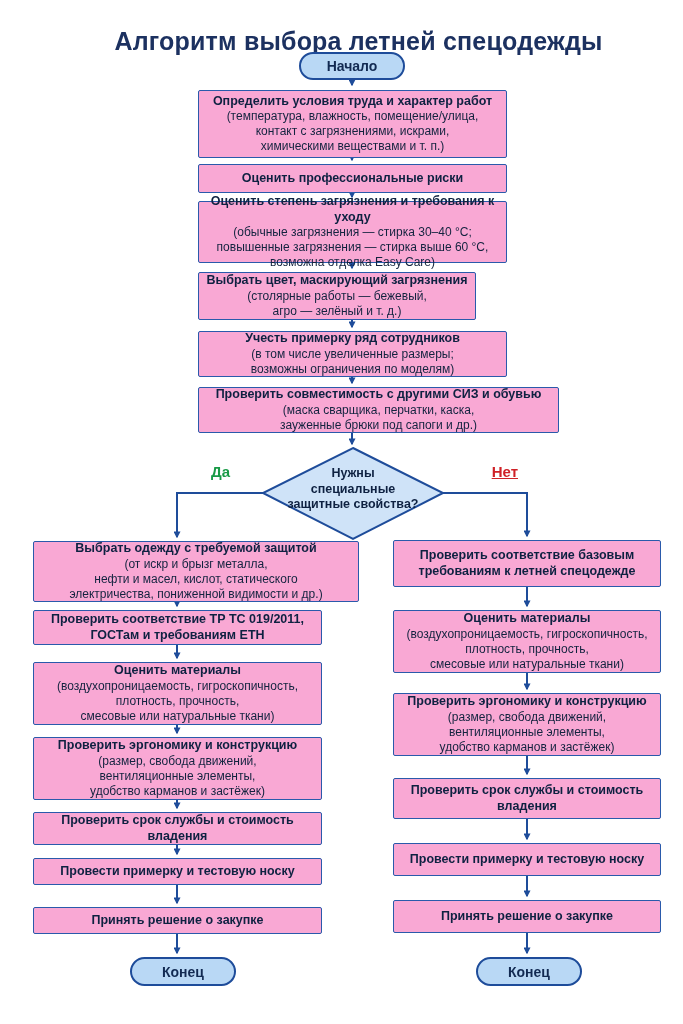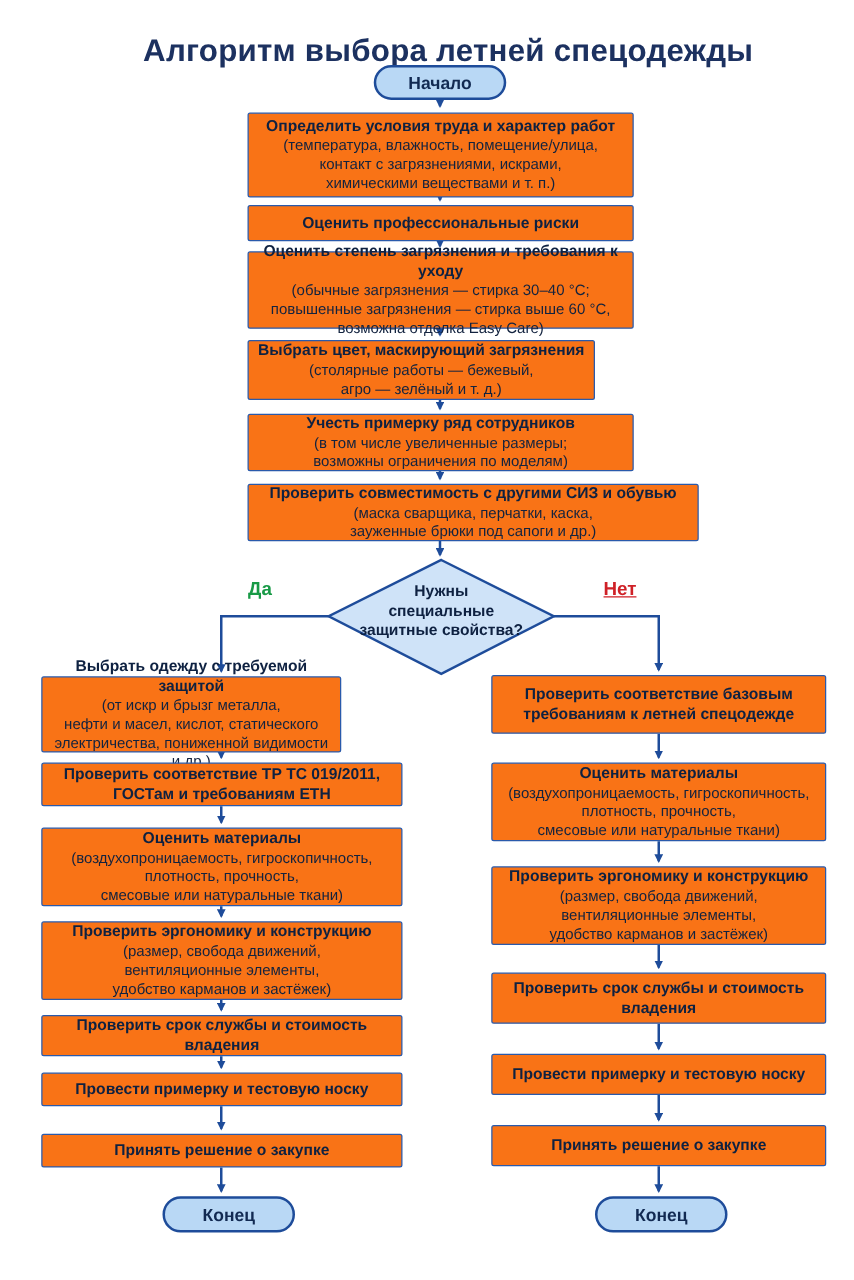--- a/index.html
+++ b/index.html
@@ -8,37 +8,37 @@
     font-family:"Liberation Sans",sans-serif;overflow:hidden;
   }
   .diagram-title{
     position:absolute;left:0;top:10px;width:683px;margin:17px;
     text-align:center;font-size:25px;font-weight:bold;color:#1c3160;
     letter-spacing:0.2px;
   }
   svg.wires{position:absolute;left:0;top:0;width:683px;height:1024px;pointer-events:none;}
   .node{
     position:absolute;box-sizing:border-box;
-    background:#f97316;border:1.6px solid #2a5aab;border-radius:2px;
+    background:#f9a8d4;border:1.6px solid #2a5aab;border-radius:2px;
     display:flex;flex-direction:column;justify-content:center;align-items:center;
     text-align:center;padding:2px 6px;
   }
   .node-title{font-size:12.5px;line-height:15.5px;font-weight:bold;color:#0e2141;white-space:pre-line;}
   .node-detail{font-size:12px;line-height:15px;color:#13233f;white-space:pre-line;}
   .pill{
     position:absolute;box-sizing:border-box;
     background:#b9d8f5;border:2px solid #1e4c9a;border-radius:15px;
     display:flex;justify-content:center;align-items:center;text-align:center;
   }
   .pill span{font-size:14px;font-weight:bold;color:#122a52;}
   .diamond-label{
     position:absolute;left:273px;top:466px;width:160px;text-align:center;
     font-size:12.5px;line-height:15.5px;font-weight:bold;color:#0e2141;white-space:pre-line;
   }
-  .branch-label{position:absolute;top:463px;width:44px;text-align:center;font-size:15px;font-weight:bold;}
+  .branch-label{position:absolute;top:463px;width:44px;text-align:right;font-size:15px;font-weight:bold;}
   .branch-label.yes{left:186px;color:#189a46;}
   .branch-label.no{left:474px;color:#cf2127;text-decoration:underline;}
 </style>
 </head>
 <body>
 
 <div class="canvas">
 
   <h1 class="diagram-title">Алгоритм выбора летней спецодежды</h1>
 
@@ -113,21 +113,21 @@
     <div class="node-detail">(маска сварщика, перчатки, каска,
 зауженные брюки под сапоги и др.)</div>
   </div>
 
   <div class="diamond-label">Нужны
 специальные
 защитные свойства?</div>
   <div class="branch-label yes">Да</div>
   <div class="branch-label no">Нет</div>
 
-  <div class="node" style="left:33px;top:541px;width:240px;height:61px">
+  <div class="node" style="left:33px;top:541px;width:326px;height:61px">
     <div class="node-title">Выбрать одежду с требуемой защитой</div>
     <div class="node-detail">(от искр и брызг металла,
 нефти и масел, кислот, статического
 электричества, пониженной видимости и др.)</div>
   </div>
   <div class="node" style="left:33px;top:610px;width:289px;height:35px">
     <div class="node-title">Проверить соответствие ТР ТС 019/2011,
 ГОСТам и требованиям ЕТН</div>
   </div>
   <div class="node" style="left:33px;top:662px;width:289px;height:63px">

